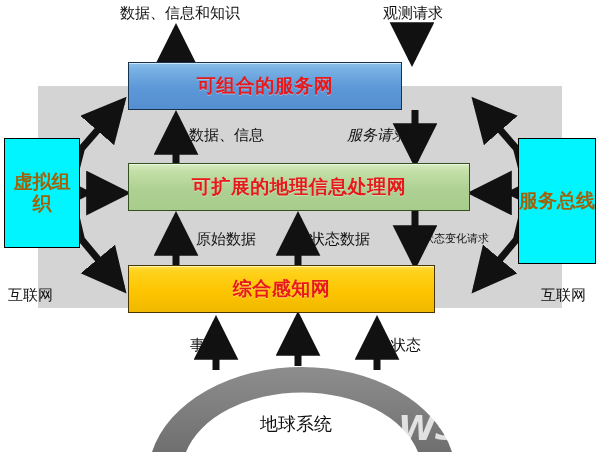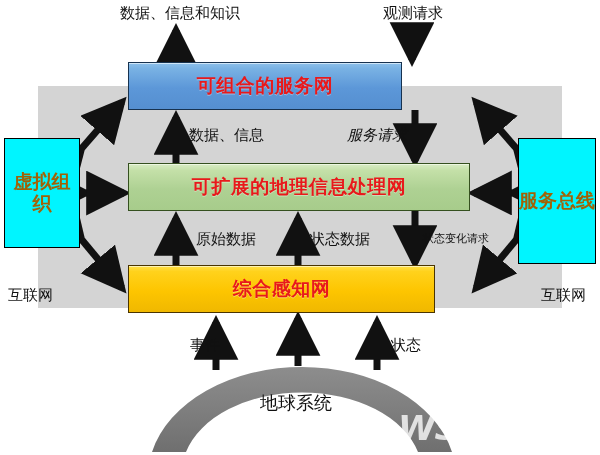--- a/index.html
+++ b/index.html
@@ -92,21 +92,21 @@
   #label-data-info { left: 189px; top: 128px; }
   #label-service-request { left: 347px; top: 128px; font-style: italic; }
   #label-raw-data { left: 196px; top: 232px; }
   #label-state-data { left: 310px; top: 232px; }
   #label-state-change-request { left: 423px; top: 233px; }
   #label-event { left: 158px; top: 338px; margin-left: 32px; }
   #label-state { left: 391px; top: 338px; }
   #label-internet-left { left: 8px; top: 288px; }
   #label-internet-right { left: 541px; top: 288px; }
   #label-earth-system {
-    left: 0; top: 394px; width: 592px;
+    left: 0; top: 415px; width: 592px;
     text-align: center;
     font-size: 18px;
     color: #111111;
   }
   #watermark {
     position: absolute;
     left: 398px; top: 408px;
     font-size: 34px;
     font-weight: bold;
     font-style: italic;

